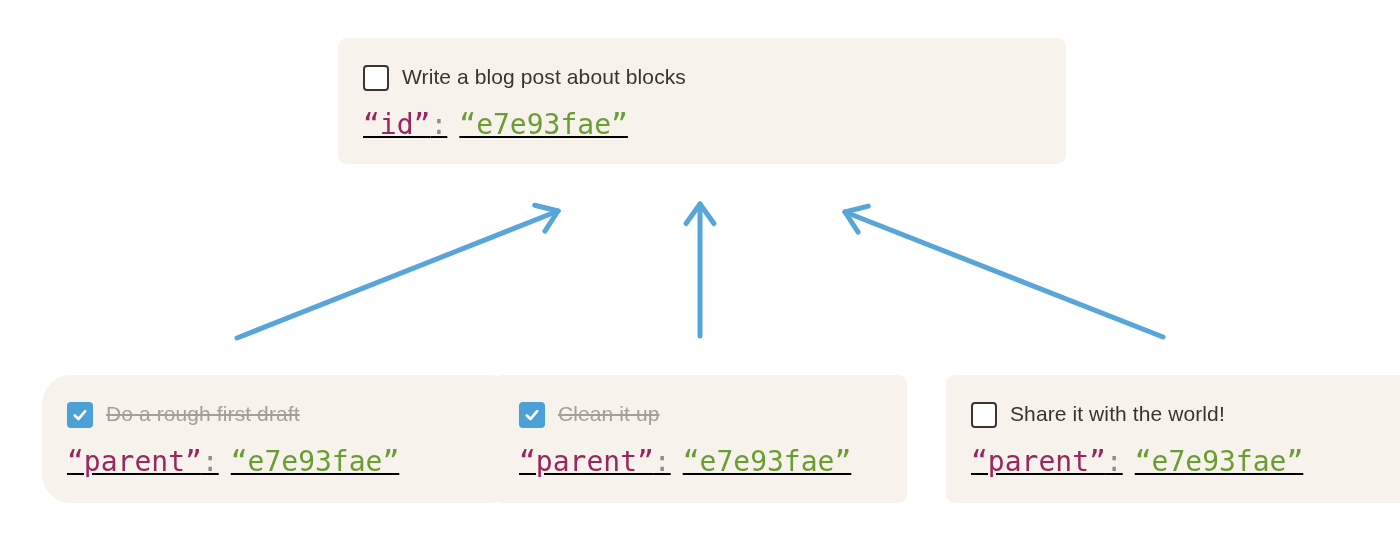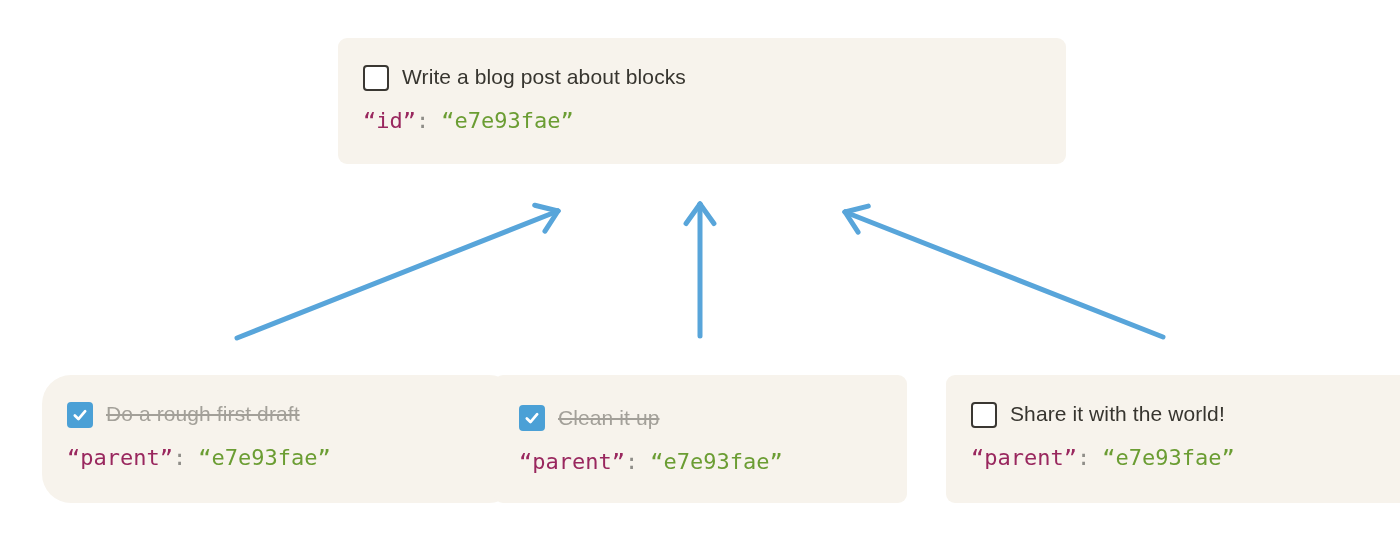--- a/index.html
+++ b/index.html
@@ -15,21 +15,21 @@
   .card{
     position:absolute;
     background:var(--card-background,#f7f3ec);
     border-radius:9px;
     box-sizing:border-box;
     padding:26px 26px 24px 25px;
     display:flex;flex-direction:column;gap:17px;
   }
   .card-parent{left:338px;top:38px;width:728px;height:126px;}
   .card-child-0{left:42px;top:375px;width:476px;height:128px;border-radius:29px;}
-  .card-child-1{left:494px;top:375px;width:413px;height:128px;justify-content:center;}
+  .card-child-1{left:494px;top:375px;width:413px;height:128px;}
   .card-child-2{left:946px;top:375px;width:464px;height:128px;}
   .task-row{display:flex;align-items:center;gap:13px;min-height:27px;}
   .checkbox{
     width:22px;height:22px;flex:0 0 auto;
     border:2px solid var(--checkbox-border,#3a3732);
     border-radius:4px;
     background:#ffffff;
     display:flex;align-items:center;justify-content:center;
     cursor:pointer;
   }
@@ -44,22 +44,23 @@
     color:var(--task-text,#37352f);
     letter-spacing:.1px;
   }
   .task-row[data-checked="true"] .task-label{
     color:var(--completed-text,#a3a099);
     text-decoration:line-through;
     text-decoration-color:var(--completed-text,#a3a099);
   }
   .code-line{
     font-family:"DejaVu Sans Mono","Liberation Mono",monospace;
-    font-size:22px;line-height:1.2;
+    font-size:28px;line-height:1.2;
     white-space:nowrap;
+    text-decoration:underline;
   }
   .code-key{color:var(--code-key,#99275e);}
   .code-sep{color:var(--code-separator,#8f8d88);margin-right:12px;}
   .code-value{color:var(--code-value,#6b9d33);}
 </style>
 </head>
 <body>
 
 <div class="canvas">
 

